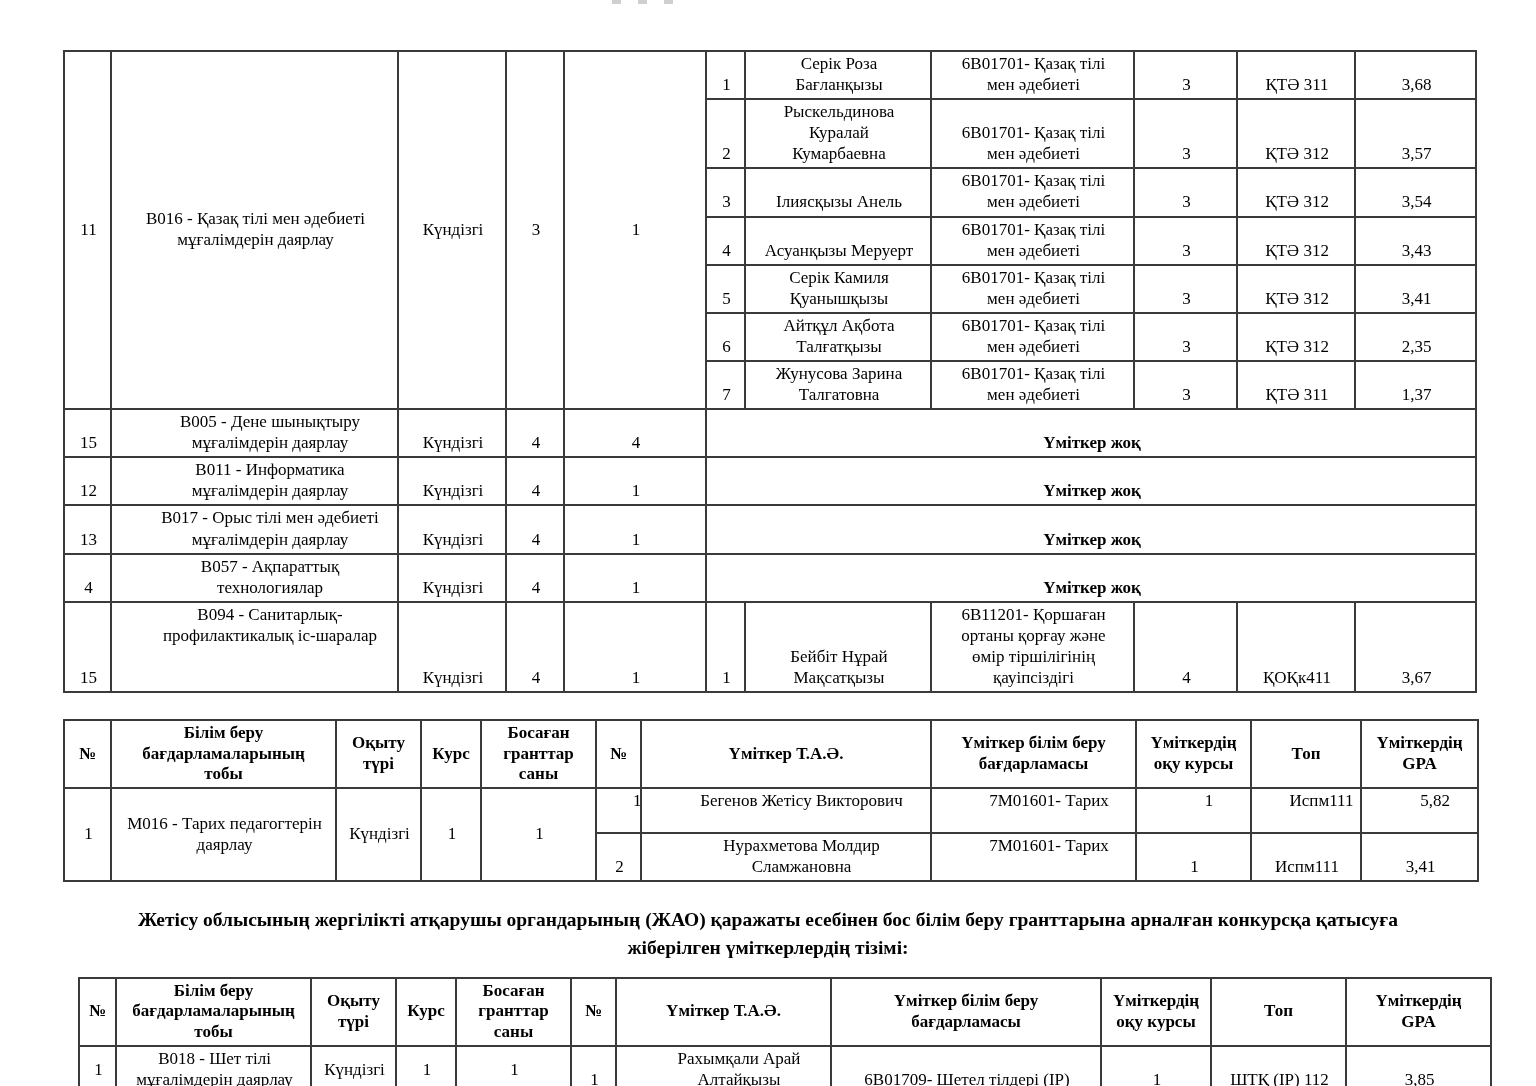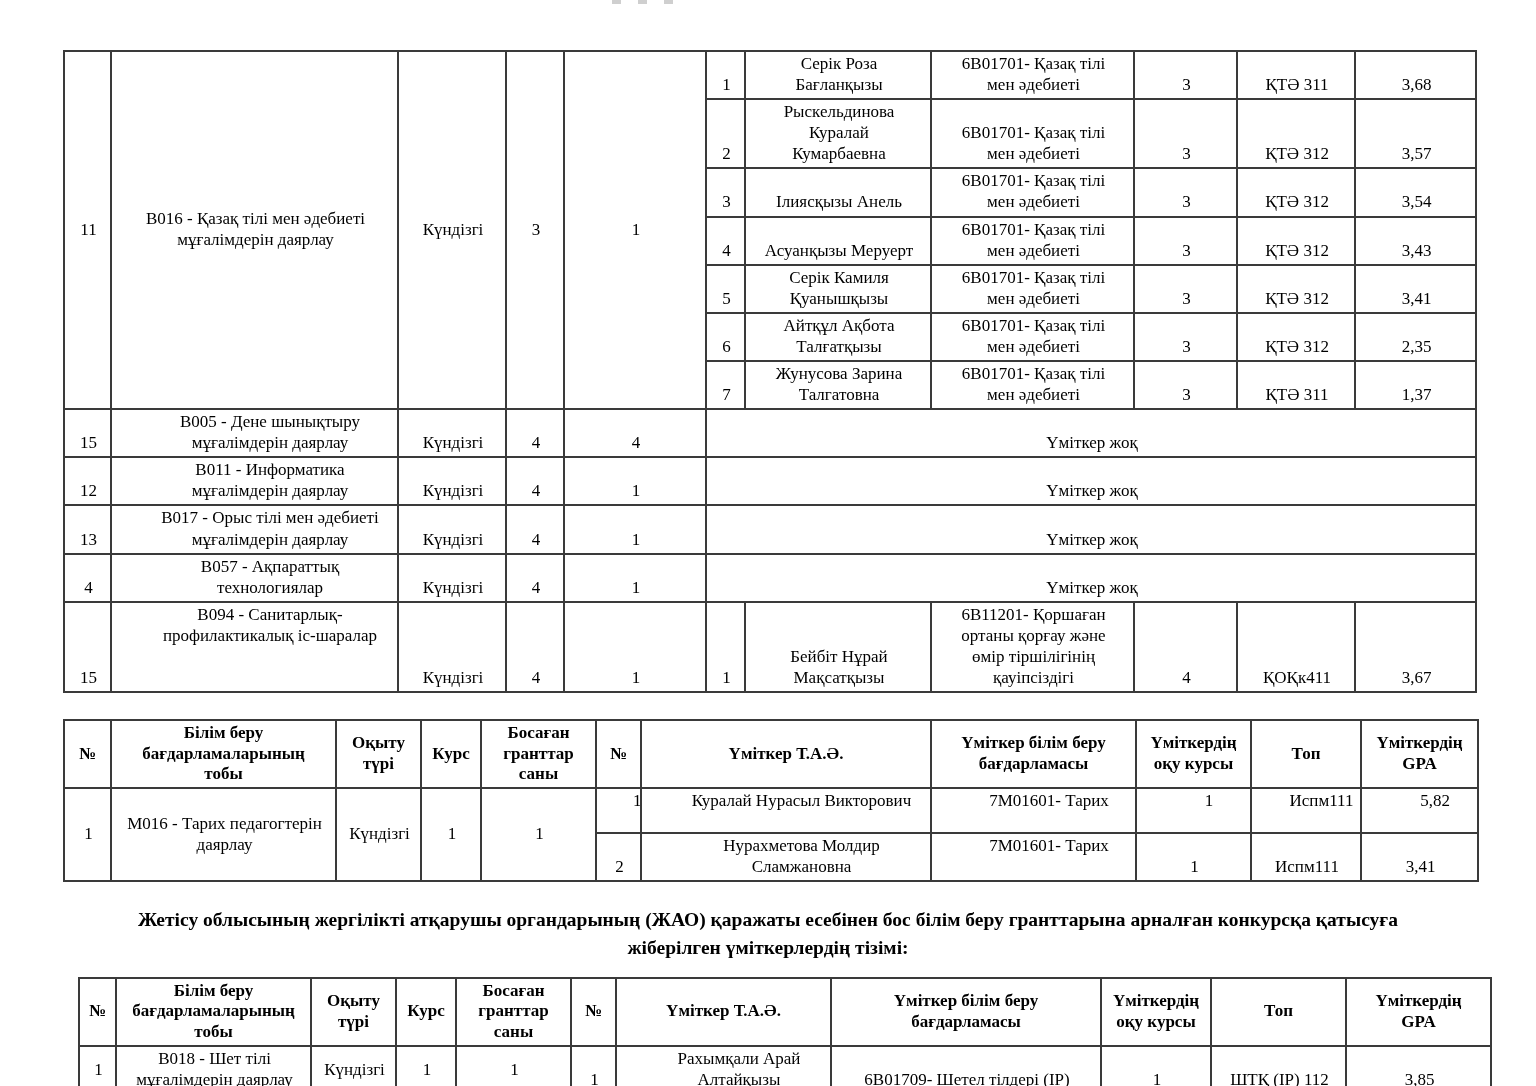--- a/index.html
+++ b/index.html
@@ -19,21 +19,21 @@
     padding:1px 5px 3px 7px;
     overflow:hidden;white-space:pre-line;
     word-wrap:break-word;
   }
   th{font-weight:bold;text-align:center;vertical-align:middle;padding:2px 3px 3px 3px;line-height:1.2;}
   .c{text-align:center;}
   .l{text-align:center;}
   .vb{vertical-align:bottom;}
   .vm{vertical-align:middle;}
   .vt{vertical-align:top;padding-left:36px;}
-  .b{font-weight:normal;}
+  .b{font-weight:bold;}
   .t1{margin:50px 0 0 63px;width:1414px;}
   .t2{margin:26px 0 0 63px;width:1414px;}
   .t3{margin:16px 0 0 78px;width:1412px;}
   .heading{
     margin:24px auto 7px auto;width:1440px;
     font-size:19.5px;font-weight:bold;text-align:center;line-height:1.4;
     white-space:pre-line;
   }
 </style>
 </head>
@@ -228,21 +228,21 @@
 GPA</th>
       </tr>
       <tr style="height:45px">
         <td class="c vm" rowspan="2">1</td>
         <td class="l vm" rowspan="2">M016 - Тарих педагогтерін
 даярлау</td>
         <td class="c vm" rowspan="2">Күндізгі</td>
         <td class="c vm" rowspan="2">1</td>
         <td class="c vm" rowspan="2">1</td>
         <td class="c vt">1</td>
-        <td class="l vt">Куралай Нурасыл Викторович</td>
+        <td class="l vt">Бегенов Жетісу Викторович</td>
         <td class="l vt">7M01601- Тарих</td>
         <td class="c vt">1</td>
         <td class="c vt">Испм111</td>
         <td class="c vt">5,82</td>
       </tr>
       <tr style="height:38px">
         <td class="c vb">2</td>
         <td class="l vt">Нурахметова Молдир Сламжановна</td>
         <td class="l vt">7M01601- Тарих</td>
         <td class="c vb">1</td>

